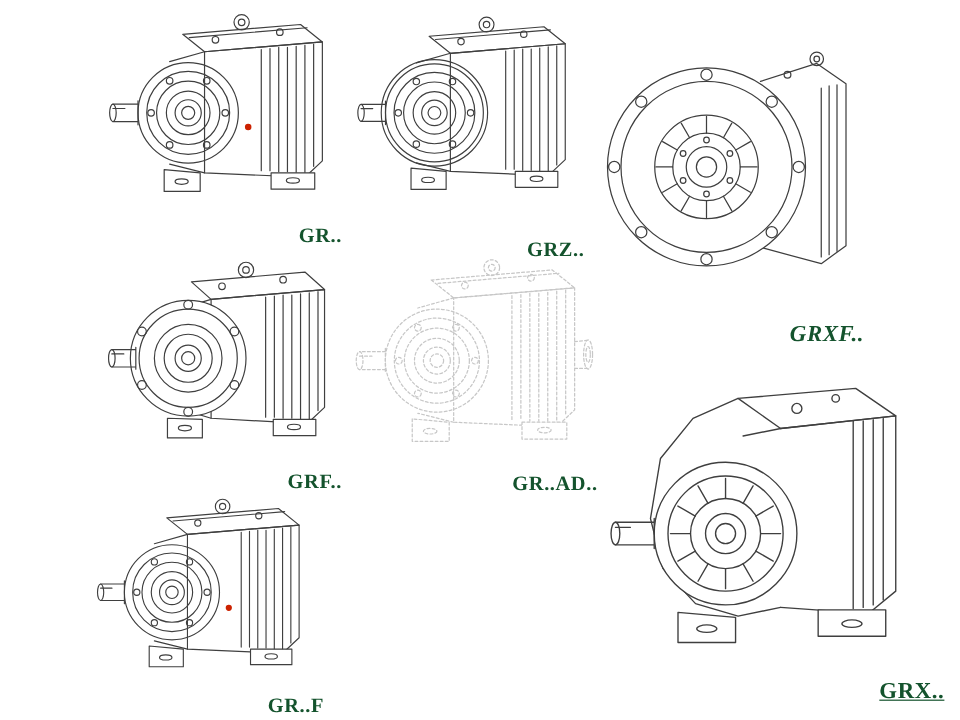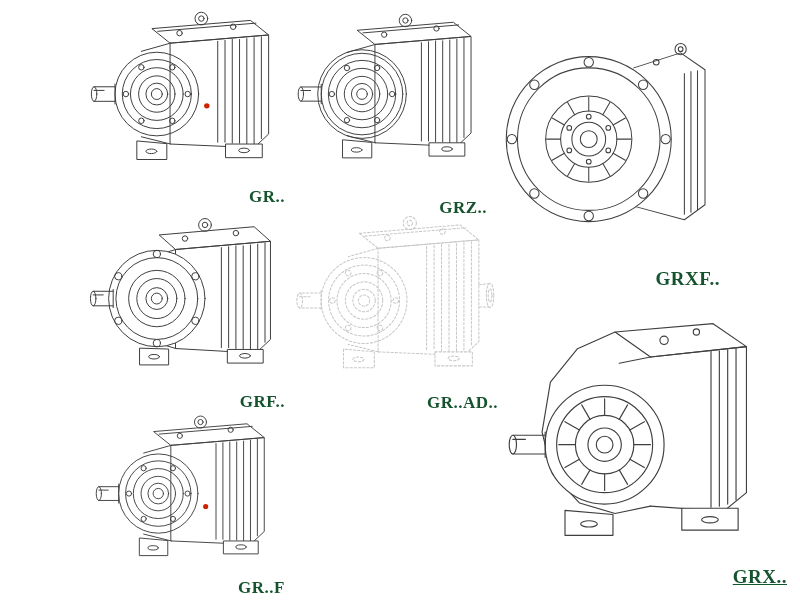--- a/index.html
+++ b/index.html
@@ -156,21 +156,21 @@
   </figure>
 
   <figure style="left:292px; top:2px; width:195px; height:205px;">
     <svg class="drawing" width="195" height="185" viewBox="0 0 220 195">
       <use href="#sym-r"></use>
       <circle cx="79" cy="97" r="50"></circle>
     </svg>
     <figcaption style="top:196px;">GRZ..</figcaption>
   </figure>
 
-  <figure style="left:495px; top:6px; width:225px; height:290px;">
+  <figure style="left:495px; top:6px; width:225px; height:290px;font-style:italic;">
     <svg class="drawing" width="225" height="255" viewBox="0 0 240 240">
       <use href="#sym-grxf"></use>
     </svg>
     <figcaption class="big" style="top:262px;">GRXF..</figcaption>
   </figure>
 
   <figure style="left:85px; top:206px; width:200px; height:210px;">
     <svg class="drawing" width="200" height="186" viewBox="0 0 220 195">
       <use href="#sym-rf"></use>
     </svg>
@@ -182,21 +182,21 @@
       <use href="#sym-r"></use>
       <g>
         <path d="M202 80 L213 79 M202 104 L213 104"></path>
         <ellipse cx="214" cy="91.5" rx="4" ry="13"></ellipse>
         <ellipse cx="214" cy="91.5" rx="2" ry="7"></ellipse>
       </g>
     </svg>
     <figcaption style="top:183px;">GR..AD..</figcaption>
   </figure>
 
-  <figure style="left:85px; top:410px; width:200px; height:190px;">
+  <figure style="left:70px; top:410px; width:200px; height:190px;">
     <svg class="drawing" width="200" height="168" viewBox="0 0 220 195">
       <use href="#sym-r"></use>
       <circle class="red-plug" cx="134" cy="112" r="3"></circle>
     </svg>
     <figcaption style="top:168px;">GR..F</figcaption>
   </figure>
 
 
   <figure style="left:492px; top:298px; width:295px; height:300px;">
     <svg class="drawing" width="292" height="262" viewBox="0 0 280 250">

